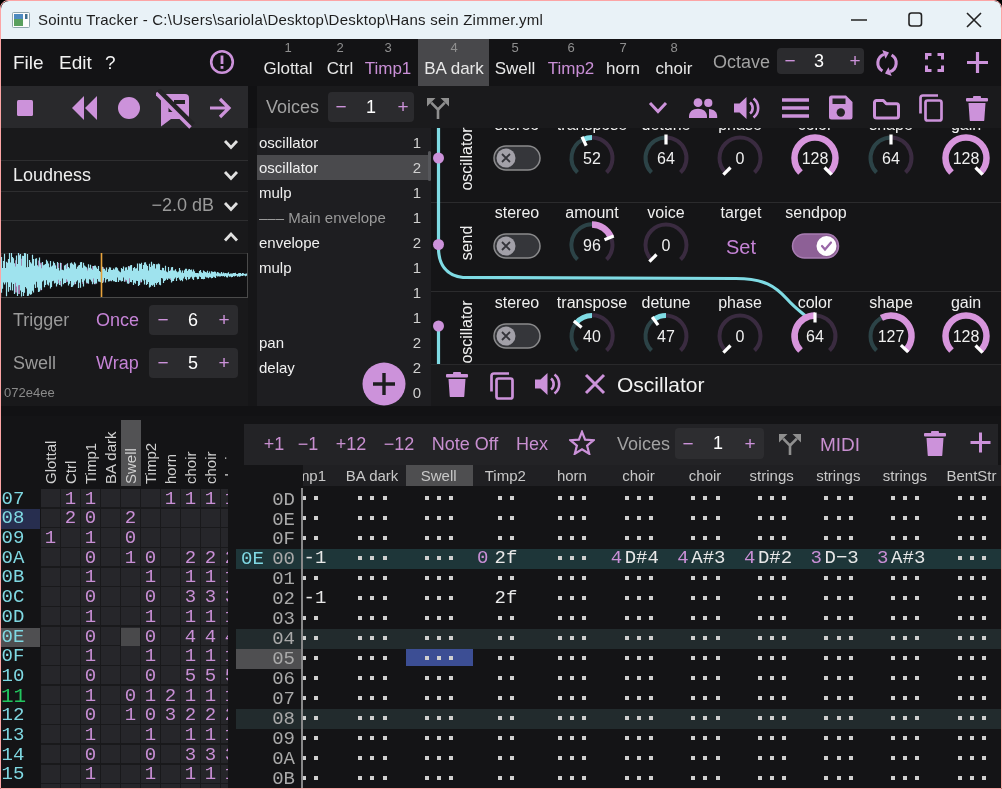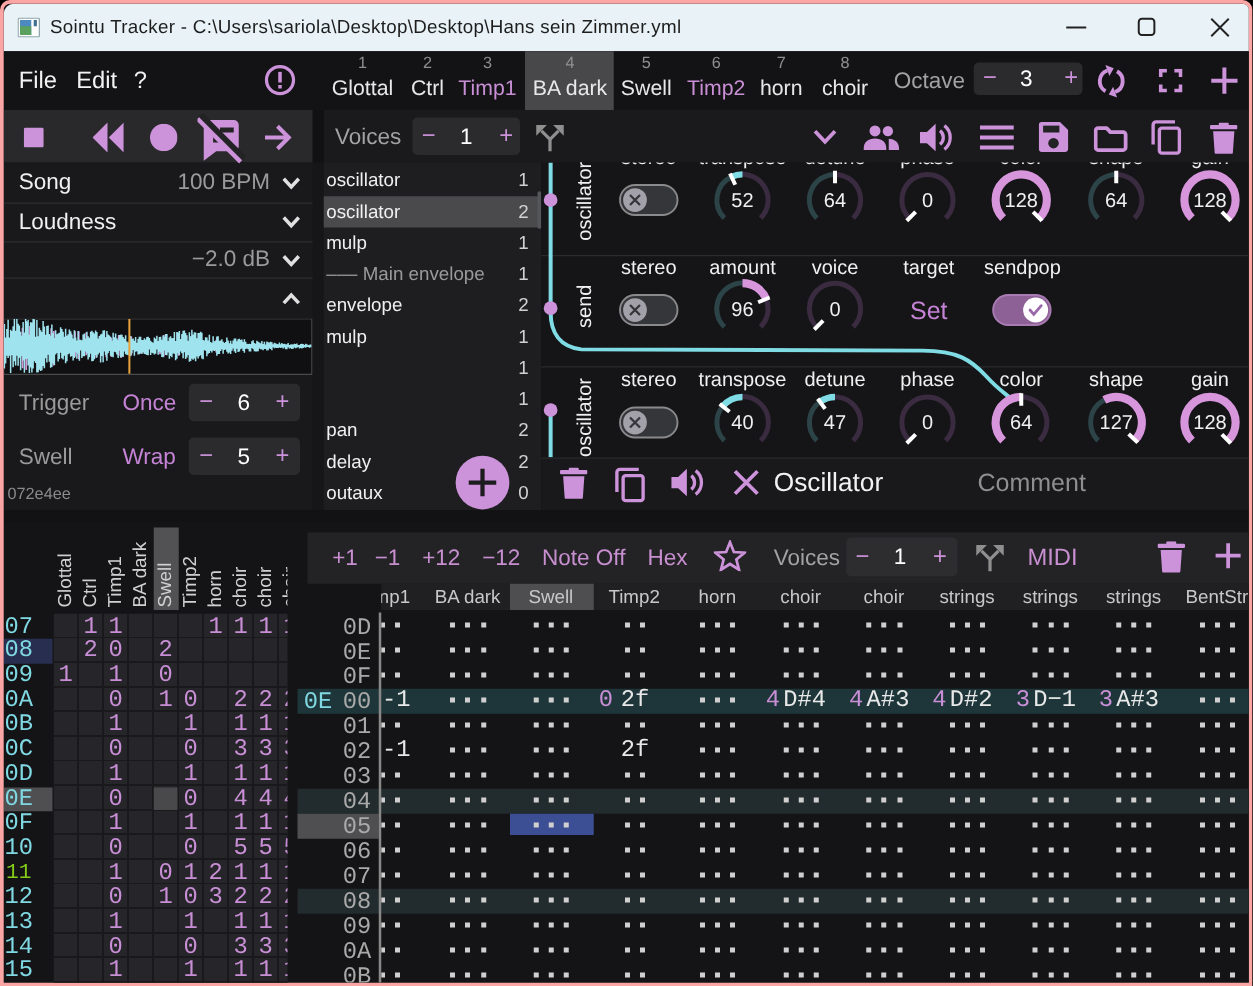--- a/index.html
+++ b/index.html
@@ -1,16 +1,16 @@
 <!DOCTYPE html>
 <html><head><meta charset="utf-8"><style>
 
 * {margin:0;padding:0;box-sizing:border-box}
 body {width:1002px;height:789px;background:#000;font-family:"Liberation Sans",sans-serif;overflow:hidden}
-#win {position:relative;width:1002px;height:789px;background:#161618;border-radius:8px 8px 0 0;overflow:hidden;border:3px solid #fca5a5}
+#win {position:relative;width:1002px;height:789px;background:#161618;border-radius:8px 8px 0 0;overflow:hidden;border:1px solid #fca5a5}
 .a {position:absolute}
 
 </style></head><body>
 <div id="win">
 <div class="a" style="left:0px;top:0px;width:1002px;height:38px;background:#e9f2f7;border-radius:8px 8px 0 0"></div>
 <svg class="a" style="left:11px;top:11px" width="18" height="16" viewBox="0 0 18 16">
       <rect x="0.5" y="0.5" width="17" height="15" fill="#fdfdfd" stroke="#8fa6ad" rx="1"></rect>
       <rect x="2" y="2" width="9" height="12" fill="#4d8ac0"></rect>
       <rect x="2" y="7" width="9" height="7" fill="#5aa05e"></rect>
       <rect x="13" y="2" width="2.5" height="5" fill="#3f6f8f"></rect>
@@ -48,22 +48,20 @@
 <div class="a" style="left:800px;top:47px;width:36px;height:26px;font-size:18px;color:#fff;text-align:center;line-height:26px;">3</div>
 <div class="a" style="left:844px;top:47px;width:20px;height:26px;font-size:19px;color:#cc92da;text-align:center;line-height:26px;">+</div>
 <div class="a" style="left:0px;top:85px;width:1002px;height:42px;background:#1a1a1c"></div>
 <div class="a" style="left:0px;top:85px;width:247.5px;height:42px;background:#29292c"></div>
 <div class="a" style="left:265px;top:85px;width:58px;height:42px;font-size:18px;color:#a2a2a2;text-align:left;line-height:42px;">Voices</div>
 <div class="a" style="left:327px;top:91px;width:86px;height:30px;background:#2b2b2e;border-radius:4px"></div>
 <div class="a" style="left:330px;top:91px;width:20px;height:30px;font-size:19px;color:#cc92da;text-align:center;line-height:30px;">−</div>
 <div class="a" style="left:350px;top:91px;width:40px;height:30px;font-size:18px;color:#fff;text-align:center;line-height:30px;">1</div>
 <div class="a" style="left:392px;top:91px;width:20px;height:30px;font-size:19px;color:#cc92da;text-align:center;line-height:30px;">+</div>
 <div class="a" style="left:0px;top:127px;width:247px;height:278px;background:#19191b"></div>
-<div class="a" style="left:12px;top:127px;width:140px;height:31.5px;font-size:18px;color:#f0f0f0;text-align:left;line-height:31.5px;">Song</div>
-<div class="a" style="left:60px;top:127px;width:153px;height:31.5px;font-size:18px;color:#9a9a9a;text-align:right;line-height:31.5px;">100 BPM</div>
 <svg class="a" style="left:222px;top:134.8px" width="16" height="16" viewBox="0 0 16 16">
       <path d="M2,5 L8,11.5 L14,5" stroke="#e0e0e0" stroke-width="2.8" fill="none"></path>
     </svg>
 <div class="a" style="left:0px;top:158.5px;width:247px;height:1px;background:#2e2e30"></div>
 <div class="a" style="left:12px;top:158.5px;width:140px;height:31.5px;font-size:18px;color:#f0f0f0;text-align:left;line-height:31.5px;">Loudness</div>
 <svg class="a" style="left:222px;top:166.2px" width="16" height="16" viewBox="0 0 16 16">
       <path d="M2,5 L8,11.5 L14,5" stroke="#e0e0e0" stroke-width="2.8" fill="none"></path>
     </svg>
 <div class="a" style="left:0px;top:190.0px;width:247px;height:1px;background:#2e2e30"></div>
 <div class="a" style="left:60px;top:190px;width:153px;height:29px;font-size:18px;color:#9a9a9a;text-align:right;line-height:29px;">−2.0 dB</div>
@@ -109,21 +107,20 @@
 <div class="a" style="left:258px;top:228.5px;width:150px;height:25px;font-size:15px;color:#f0f0f0;text-align:left;line-height:25px;">envelope</div>
 <div class="a" style="left:390px;top:228.5px;width:30px;height:25px;font-size:15px;color:#d0d0d0;text-align:right;line-height:25px;">2</div>
 <div class="a" style="left:258px;top:253.5px;width:150px;height:25px;font-size:15px;color:#f0f0f0;text-align:left;line-height:25px;">mulp</div>
 <div class="a" style="left:390px;top:253.5px;width:30px;height:25px;font-size:15px;color:#d0d0d0;text-align:right;line-height:25px;">1</div>
 <div class="a" style="left:390px;top:278.5px;width:30px;height:25px;font-size:15px;color:#d0d0d0;text-align:right;line-height:25px;">1</div>
 <div class="a" style="left:390px;top:303.5px;width:30px;height:25px;font-size:15px;color:#d0d0d0;text-align:right;line-height:25px;">1</div>
 <div class="a" style="left:258px;top:328.5px;width:150px;height:25px;font-size:15px;color:#f0f0f0;text-align:left;line-height:25px;">pan</div>
 <div class="a" style="left:390px;top:328.5px;width:30px;height:25px;font-size:15px;color:#d0d0d0;text-align:right;line-height:25px;">2</div>
 <div class="a" style="left:258px;top:353.5px;width:150px;height:25px;font-size:15px;color:#f0f0f0;text-align:left;line-height:25px;">delay</div>
 <div class="a" style="left:390px;top:353.5px;width:30px;height:25px;font-size:15px;color:#d0d0d0;text-align:right;line-height:25px;">2</div>
-<div class="a" style="left:258px;top:378.5px;width:150px;height:25px;font-size:15px;color:#f0f0f0;text-align:left;line-height:25px;">outaux</div>
 <div class="a" style="left:390px;top:378.5px;width:30px;height:25px;font-size:15px;color:#d0d0d0;text-align:right;line-height:25px;">0</div>
 <div class="a" style="left:426.5px;top:150px;width:3.5px;height:30px;background:#55565a;border-radius:2px"></div>
 <svg class="a" style="left:361px;top:361px" width="44" height="44" viewBox="0 0 44 44">
       <circle cx="22" cy="22" r="21.5" fill="#cc92da"></circle>
       <path d="M22,11 L22,33 M11,22 L33,22" stroke="#1d1d1f" stroke-width="3.4"></path>
     </svg>
 <div class="a" style="left:430px;top:127px;width:572px;height:236px;background:#151517"></div>
 <div class="a" style="left:430px;top:200.5px;width:572px;height:1px;background:#2b2b2d"></div>
 <div class="a" style="left:430px;top:290px;width:572px;height:1px;background:#2b2b2d"></div>
 <div class="a" style="left:406px;top:147px;width:120px;height:22px;transform:rotate(-90deg);font-size:16px;color:#f0f0f0;text-align:center;line-height:22px">oscillator</div>
@@ -219,21 +216,20 @@
       <path d="M905.0,349.0 A20.5,20.5 0 0 1 904.5,349.5" stroke="#3a2b40" stroke-width="4" fill="none" stroke-linecap="butt"></path>
       <path d="M880.4,316.9 A20.5,20.5 0 0 1 905.0,349.0" stroke="#d795dc" stroke-width="6.5" fill="none" stroke-linecap="butt"></path>
       <path d="M899.9,344.2 L907.2,351.0" stroke="#fff" stroke-width="3.2" stroke-linecap="butt"></path>
       <text x="890" y="340.5" font-size="16" fill="#f0f0f0" text-anchor="middle" font-family="Liberation Sans">127</text>
       <path d="M950.5,349.5 A20.5,20.5 0 1 1 979.5,349.5" stroke="#d795dc" stroke-width="6.5" fill="none" stroke-linecap="butt"></path>
       <path d="M974.5,344.5 L981.6,351.6" stroke="#fff" stroke-width="3.2" stroke-linecap="butt"></path>
       <text x="965" y="340.5" font-size="16" fill="#f0f0f0" text-anchor="middle" font-family="Liberation Sans">128</text>
     </svg>
 <div class="a" style="left:430px;top:363px;width:572px;height:42px;background:#19191b;border-top:1px solid #29292b"></div>
 <div class="a" style="left:616px;top:363px;width:160px;height:42px;font-size:21px;color:#f2f2f2;text-align:left;line-height:42px;">Oscillator</div>
-<div class="a" style="left:779px;top:363px;width:160px;height:42px;font-size:20px;color:#8f8f8f;text-align:left;line-height:42px;">Comment</div>
 <div class="a" style="left:0px;top:405px;width:1002px;height:10px;background:#121214"></div>
 <div class="a" style="left:0px;top:415px;width:1002px;height:374px;background:#141416"></div>
 <div class="a" style="left:119.5px;top:419px;width:20px;height:66px;background:#525254"></div>
 <div class="a" style="left:0px;top:415px;width:227px;height:70px;overflow:hidden">
 <div style="position:absolute;left:15.5px;top:26px;width:68px;height:20px;transform:rotate(-90deg);font-size:15px;color:#d0d0d0;text-align:left;line-height:20px;padding-left:2px">Glottal</div>
 <div style="position:absolute;left:35.5px;top:26px;width:68px;height:20px;transform:rotate(-90deg);font-size:15px;color:#d0d0d0;text-align:left;line-height:20px;padding-left:2px">Ctrl</div>
 <div style="position:absolute;left:55.5px;top:26px;width:68px;height:20px;transform:rotate(-90deg);font-size:15px;color:#d0d0d0;text-align:left;line-height:20px;padding-left:2px">Timp1</div>
 <div style="position:absolute;left:75.5px;top:26px;width:68px;height:20px;transform:rotate(-90deg);font-size:15px;color:#d0d0d0;text-align:left;line-height:20px;padding-left:2px">BA dark</div>
 <div style="position:absolute;left:95.5px;top:26px;width:68px;height:20px;transform:rotate(-90deg);font-size:15px;color:#d0d0d0;text-align:left;line-height:20px;padding-left:2px">Swell</div>
 <div style="position:absolute;left:115.5px;top:26px;width:68px;height:20px;transform:rotate(-90deg);font-size:15px;color:#d0d0d0;text-align:left;line-height:20px;padding-left:2px">Timp2</div>
@@ -306,21 +302,21 @@
 <div style="position:absolute;left:139.5px;top:161.6px;width:20px;height:19.7px;font-family:'Liberation Mono',monospace;font-size:19px;color:#c98fd6;text-align:center;line-height:19.7px">1</div>
 <div style="position:absolute;left:179.5px;top:161.6px;width:20px;height:19.7px;font-family:'Liberation Mono',monospace;font-size:19px;color:#c98fd6;text-align:center;line-height:19.7px">1</div>
 <div style="position:absolute;left:199.5px;top:161.6px;width:20px;height:19.7px;font-family:'Liberation Mono',monospace;font-size:19px;color:#c98fd6;text-align:center;line-height:19.7px">1</div>
 <div style="position:absolute;left:219.5px;top:161.6px;width:20px;height:19.7px;font-family:'Liberation Mono',monospace;font-size:19px;color:#c98fd6;text-align:center;line-height:19.7px">1</div>
 <div style="position:absolute;left:0px;top:181.3px;width:24px;height:19.7px;font-family:'Liberation Mono',monospace;font-size:19px;color:#7fd8e2;text-align:center;line-height:19.7px">10</div>
 <div style="position:absolute;left:79.5px;top:181.3px;width:20px;height:19.7px;font-family:'Liberation Mono',monospace;font-size:19px;color:#c98fd6;text-align:center;line-height:19.7px">0</div>
 <div style="position:absolute;left:139.5px;top:181.3px;width:20px;height:19.7px;font-family:'Liberation Mono',monospace;font-size:19px;color:#c98fd6;text-align:center;line-height:19.7px">0</div>
 <div style="position:absolute;left:179.5px;top:181.3px;width:20px;height:19.7px;font-family:'Liberation Mono',monospace;font-size:19px;color:#c98fd6;text-align:center;line-height:19.7px">5</div>
 <div style="position:absolute;left:199.5px;top:181.3px;width:20px;height:19.7px;font-family:'Liberation Mono',monospace;font-size:19px;color:#c98fd6;text-align:center;line-height:19.7px">5</div>
 <div style="position:absolute;left:219.5px;top:181.3px;width:20px;height:19.7px;font-family:'Liberation Mono',monospace;font-size:19px;color:#c98fd6;text-align:center;line-height:19.7px">5</div>
-<div style="position:absolute;left:0px;top:201.0px;width:24px;height:19.7px;font-family:'Liberation Mono',monospace;font-size:17px;color:#84cc16;text-align:center;line-height:19.7px">11</div>
+<div style="position:absolute;left:0px;top:201.0px;width:24px;height:19.7px;font-family:'Liberation Mono',monospace;font-size:21px;color:#22c55e;text-align:left;line-height:19.7px">11</div>
 <div style="position:absolute;left:79.5px;top:201.0px;width:20px;height:19.7px;font-family:'Liberation Mono',monospace;font-size:19px;color:#c98fd6;text-align:center;line-height:19.7px">1</div>
 <div style="position:absolute;left:119.5px;top:201.0px;width:20px;height:19.7px;font-family:'Liberation Mono',monospace;font-size:19px;color:#c98fd6;text-align:center;line-height:19.7px">0</div>
 <div style="position:absolute;left:139.5px;top:201.0px;width:20px;height:19.7px;font-family:'Liberation Mono',monospace;font-size:19px;color:#c98fd6;text-align:center;line-height:19.7px">1</div>
 <div style="position:absolute;left:159.5px;top:201.0px;width:20px;height:19.7px;font-family:'Liberation Mono',monospace;font-size:19px;color:#c98fd6;text-align:center;line-height:19.7px">2</div>
 <div style="position:absolute;left:179.5px;top:201.0px;width:20px;height:19.7px;font-family:'Liberation Mono',monospace;font-size:19px;color:#c98fd6;text-align:center;line-height:19.7px">1</div>
 <div style="position:absolute;left:199.5px;top:201.0px;width:20px;height:19.7px;font-family:'Liberation Mono',monospace;font-size:19px;color:#c98fd6;text-align:center;line-height:19.7px">1</div>
 <div style="position:absolute;left:219.5px;top:201.0px;width:20px;height:19.7px;font-family:'Liberation Mono',monospace;font-size:19px;color:#c98fd6;text-align:center;line-height:19.7px">1</div>
 <div style="position:absolute;left:0px;top:220.7px;width:24px;height:19.7px;font-family:'Liberation Mono',monospace;font-size:19px;color:#7fd8e2;text-align:center;line-height:19.7px">12</div>
 <div style="position:absolute;left:79.5px;top:220.7px;width:20px;height:19.7px;font-family:'Liberation Mono',monospace;font-size:19px;color:#c98fd6;text-align:center;line-height:19.7px">0</div>
 <div style="position:absolute;left:119.5px;top:220.7px;width:20px;height:19.7px;font-family:'Liberation Mono',monospace;font-size:19px;color:#c98fd6;text-align:center;line-height:19.7px">1</div>
@@ -487,21 +483,21 @@
 <div style="position:absolute;left:255.0px;top:68.2px;width:4.1px;height:4.1px;background:#d0d0d0"></div>
       <div style="position:absolute;left:267.2px;top:68.2px;width:4.1px;height:4.1px;background:#d0d0d0"></div>
       <div style="position:absolute;left:279.4px;top:68.2px;width:4.1px;height:4.1px;background:#d0d0d0"></div>
 <div style="position:absolute;left:307.7px;top:59.9px;height:20.0px;font-family:'Liberation Mono',monospace;font-size:19px;color:#c98fd6;line-height:20.0px;white-space:pre">4</div>
 <div style="position:absolute;left:321.7px;top:59.9px;height:20.0px;font-family:'Liberation Mono',monospace;font-size:19px;color:#e8e8e8;line-height:20.0px;white-space:pre">D#4</div>
 <div style="position:absolute;left:374.3px;top:59.9px;height:20.0px;font-family:'Liberation Mono',monospace;font-size:19px;color:#c98fd6;line-height:20.0px;white-space:pre">4</div>
 <div style="position:absolute;left:388.3px;top:59.9px;height:20.0px;font-family:'Liberation Mono',monospace;font-size:19px;color:#e8e8e8;line-height:20.0px;white-space:pre">A#3</div>
 <div style="position:absolute;left:440.9px;top:59.9px;height:20.0px;font-family:'Liberation Mono',monospace;font-size:19px;color:#c98fd6;line-height:20.0px;white-space:pre">4</div>
 <div style="position:absolute;left:454.9px;top:59.9px;height:20.0px;font-family:'Liberation Mono',monospace;font-size:19px;color:#e8e8e8;line-height:20.0px;white-space:pre">D#2</div>
 <div style="position:absolute;left:507.5px;top:59.9px;height:20.0px;font-family:'Liberation Mono',monospace;font-size:19px;color:#c98fd6;line-height:20.0px;white-space:pre">3</div>
-<div style="position:absolute;left:521.5px;top:59.9px;height:20.0px;font-family:'Liberation Mono',monospace;font-size:19px;color:#e8e8e8;line-height:20.0px;white-space:pre">D−1</div>
+<div style="position:absolute;left:521.5px;top:59.9px;height:20.0px;font-family:'Liberation Mono',monospace;font-size:19px;color:#e8e8e8;line-height:20.0px;white-space:pre">D−3</div>
 <div style="position:absolute;left:574.1px;top:59.9px;height:20.0px;font-family:'Liberation Mono',monospace;font-size:19px;color:#c98fd6;line-height:20.0px;white-space:pre">3</div>
 <div style="position:absolute;left:588.1px;top:59.9px;height:20.0px;font-family:'Liberation Mono',monospace;font-size:19px;color:#e8e8e8;line-height:20.0px;white-space:pre">A#3</div>
 <div style="position:absolute;left:654.6px;top:68.2px;width:4.1px;height:4.1px;background:#d0d0d0"></div>
       <div style="position:absolute;left:666.8px;top:68.2px;width:4.1px;height:4.1px;background:#d0d0d0"></div>
       <div style="position:absolute;left:679.0px;top:68.2px;width:4.1px;height:4.1px;background:#d0d0d0"></div>
 <div style="position:absolute;left:-0.7px;top:88.1px;width:4.1px;height:4.1px;background:#d0d0d0"></div>
       <div style="position:absolute;left:11.3px;top:88.1px;width:4.1px;height:4.1px;background:#d0d0d0"></div>
 <div style="position:absolute;left:55.2px;top:88.1px;width:4.1px;height:4.1px;background:#d0d0d0"></div>
       <div style="position:absolute;left:67.4px;top:88.1px;width:4.1px;height:4.1px;background:#d0d0d0"></div>
       <div style="position:absolute;left:79.6px;top:88.1px;width:4.1px;height:4.1px;background:#d0d0d0"></div>

